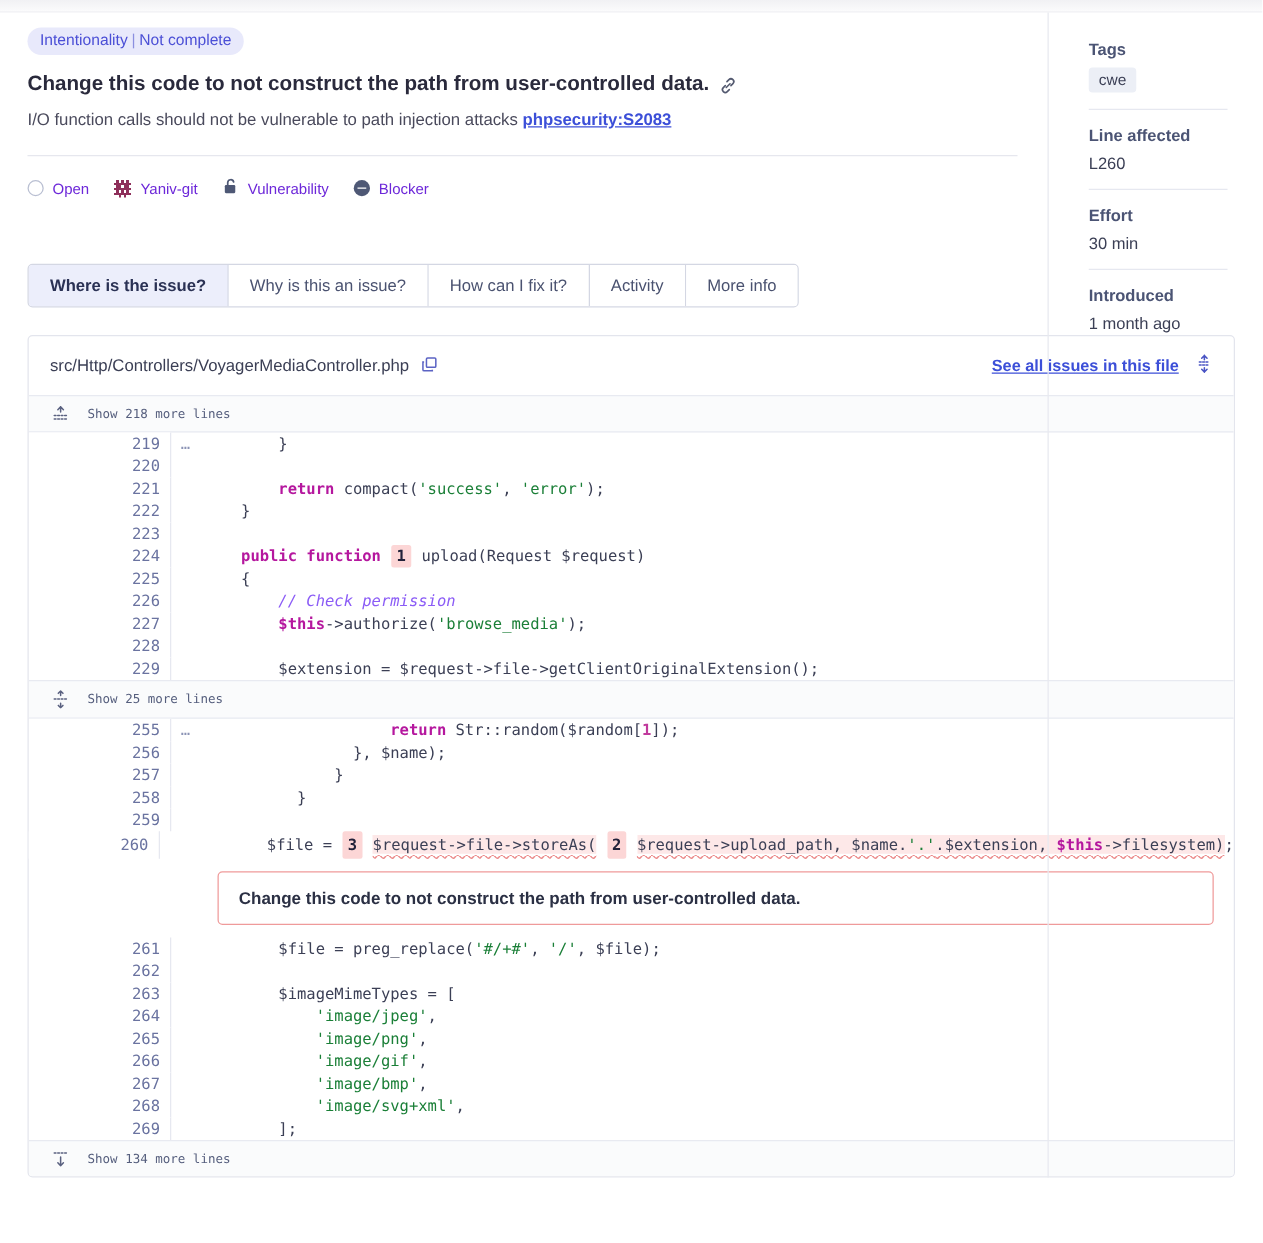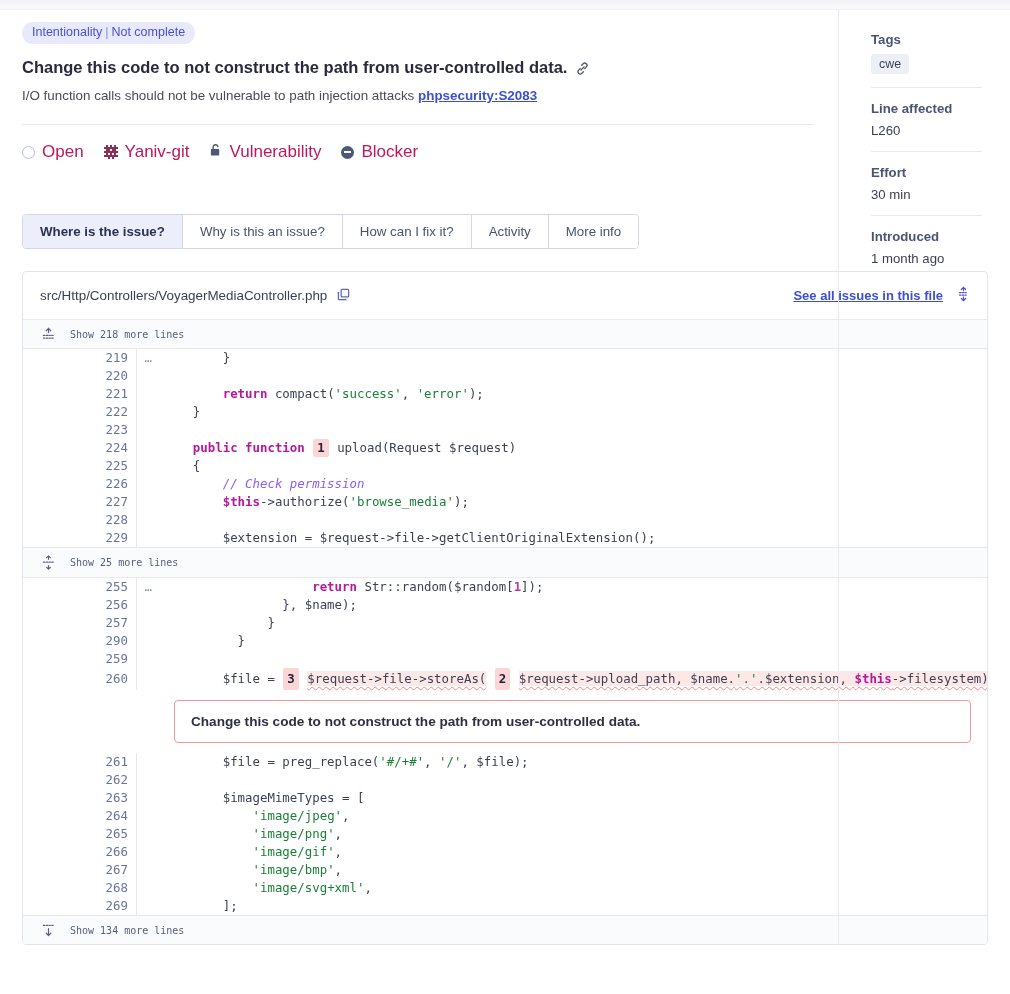--- a/index.html
+++ b/index.html
@@ -42,21 +42,21 @@
     display:inline-flex; align-items:center; gap:5px;
     border:1px solid #e9697a; color:#d8293f; background:#fff;
     border-radius:11px; padding:2px 7px 2px 9px; font-size:12.2px; font-weight:bold;
   }
   .sq-dot { width:13px; height:13px; border-radius:50%; background:#e0152c; display:inline-flex; align-items:center; justify-content:center; }
   .sq-dot i { display:block; width:5px; height:5px; background:#fff; border-radius:1px; }
 
   .divider { height:1px; background:#e6e7ee; margin:21px 0 0; }
 
   
-  .meta-row { display:flex; align-items:center; gap:20px; margin:17px 0 0; font-size:17px; color:#be185d; }
+  .meta-row { display:flex; align-items:center; gap:20px; margin:17px 0 0; font-size:12px; color:#6d28d9; }
   .meta-item { display:flex; align-items:center; gap:7px; }
   .ring { width:13px; height:13px; border-radius:50%; border:1.6px solid #b9bfd2; }
   .ident { width:14px; height:14px; display:block; }
   .blocker-dot { width:13px; height:13px; border-radius:50%; background:#4e5875; display:inline-flex; align-items:center; justify-content:center; }
   .blocker-dot i { display:block; width:7px; height:1.8px; background:#fff; }
 
   
   .tabs { display:flex; margin:52px 0 0; border:1px solid #d4d7e3; border-radius:4px; width:fit-content; overflow:hidden; background:#fff; }
   .tab { padding:9px 17px; font-size:13.3px; color:#4a5270; border-right:1px solid #d4d7e3; cursor:pointer; white-space:nowrap; background:#fff; }
   .tab:last-child { border-right:none; }
@@ -83,21 +83,21 @@
     padding:7px 0 7px 17px;
     border-top:1px solid #e8eaf1; border-bottom:1px solid #e8eaf1;
     background:#fafbfc; font-size:10px; color:#555e7d;
     font-family:"DejaVu Sans Mono","Liberation Mono",monospace; cursor:pointer;text-align:center;
   }
   .show-more.bottom { border-bottom:none; }
   .sm-icon { width:16px; display:flex; justify-content:center; }
 
   
   .code-lines { font-family:"DejaVu Sans Mono","Liberation Mono",monospace; font-size:12.4px; }
-  .cl { display:flex; min-height:18px; line-height:18px; }
+  .cl { display:flex; min-height:18px; line-height:18px;justify-content:flex-end; }
   .ln {
     width:114px; min-width:114px; text-align:right; padding-right:8px;
     color:#6a73a0; border-right:1px solid #e6e8f0; user-select:none;
     background:#fff; position:relative;
   }
   .ln .ell { position:absolute; right:-13px; color:#8b93b5; }
   .code { padding-left:26px; white-space:pre; color:#3b3f55; flex:1; }   
   .kw { color:#b5179e; font-weight:bold; }   
   .s  { color:#1a7f37; }                      
   .c  { color:#8b5cf6; font-style:italic; }   
@@ -320,21 +320,21 @@
           </div>
         <div class="cl">
             <div class="ln">256</div>
             <div class="code">                }, $name);</div>
           </div>
         <div class="cl">
             <div class="ln">257</div>
             <div class="code">              }</div>
           </div>
         <div class="cl">
-            <div class="ln">290</div>
+            <div class="ln">258</div>
             <div class="code">          }</div>
           </div>
         <div class="cl">
             <div class="ln">259</div>
             <div class="code"> </div>
           </div>
         <div class="cl" style="min-height:22px;line-height:22px;">
             <div class="ln">260</div>
             <div class="code">        $file = <span class="flowmark">3</span> <span class="hl wavy">$request-&gt;file-&gt;storeAs(</span> <span class="flowmark">2</span> <span class="hl wavy">$request-&gt;upload_path, $name.<span class="s">'.'</span>.$extension, <span class="v">$this</span>-&gt;filesystem)</span>;</div>
           </div>

